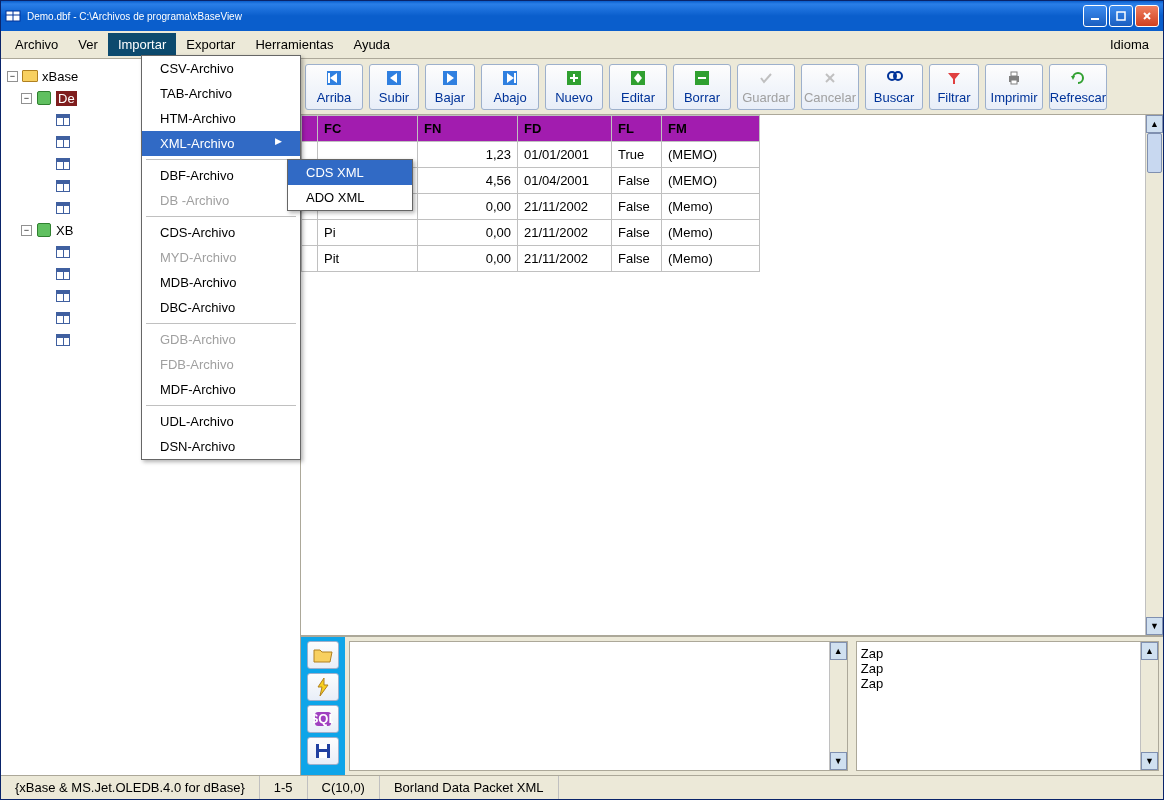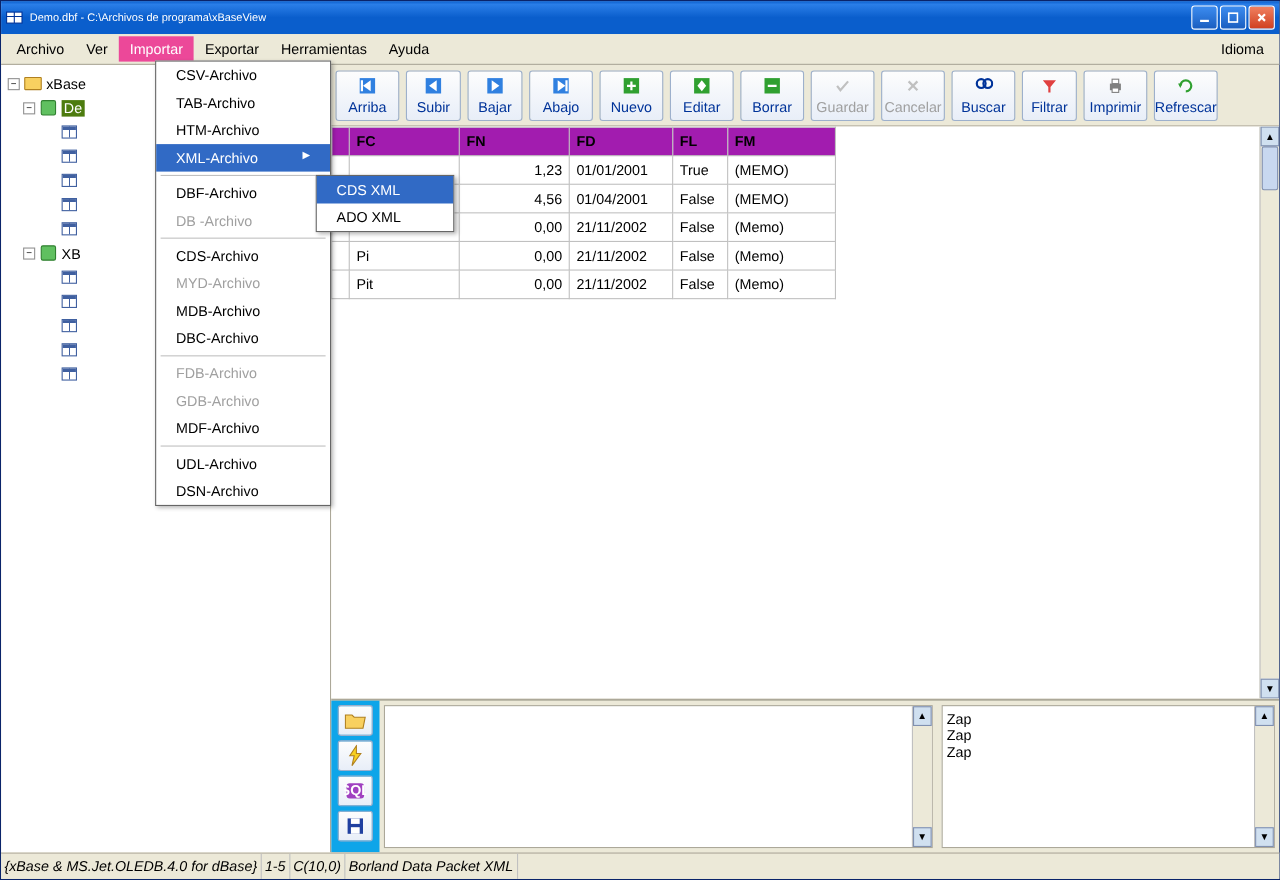--- a/index.html
+++ b/index.html
@@ -7,33 +7,33 @@
 .window{width:1164px;height:800px;border:1px solid #0a246a;background:#ece9d8;display:flex;flex-direction:column;position:relative;}
 .titlebar{height:30px;background:linear-gradient(to bottom,#0a5ecc 0%,#2a7ee8 10%,#0a5ecc 50%,#0a5ecc 100%);display:flex;align-items:center;padding:0 4px;color:#fff;}
 .titlebar .icon{width:16px;height:16px;margin-right:6px;display:flex;align-items:center;justify-content:center;}
 .titlebar .title{font-weight:normal;font-size:10px;flex:1;}
 .winbtns{display:flex;gap:2px;}
 .winbtn{width:24px;height:22px;border:1px solid #fff;border-radius:3px;display:flex;align-items:center;justify-content:center;font-weight:bold;font-size:13px;color:#fff;}
 .winbtn.min,.winbtn.max{background:linear-gradient(to bottom,#3c8cf0,#1a5ec0);}
 .winbtn.close{background:linear-gradient(to bottom,#f08060,#d04020);}
 .menubar{height:28px;background:#ece9d8;border-bottom:1px solid #aca899;display:flex;align-items:center;padding:0 4px;}
 .menuitem{padding:4px 10px;cursor:default;}
-.menuitem.active{background:#ec4899;color:#fff;}
+.menuitem.active{background:#0c4a6e;color:#fff;}
 .menuitem.right{margin-left:auto;}
 .content{flex:1;display:flex;overflow:hidden;}
 .tree{width:300px;border-right:1px solid #aca899;background:#fff;padding:6px;position:relative;}
 .treeline{display:flex;align-items:center;height:22px;gap:4px;}
 .treeline .exp{width:11px;height:11px;border:1px solid #919191;background:#fff;display:flex;align-items:center;justify-content:center;font-size:9px;line-height:1;color:#000;}
 .treeline .ticon{width:16px;height:16px;display:flex;align-items:center;justify-content:center;}
 .folder-icon{width:16px;height:12px;background:#f8d060;border:1px solid #b08020;border-radius:1px;}
 .db-icon{width:14px;height:14px;background:#60c060;border:1px solid #308030;border-radius:2px;}
 .table-icon{width:14px;height:12px;background:#fff;border:1px solid #4060a0;background-image:linear-gradient(to bottom,#4060a0 3px,transparent 3px),linear-gradient(to right,transparent 6px,#4060a0 6px,#4060a0 7px,transparent 7px);}
 .indent1{margin-left:14px;}
 .indent3{margin-left:48px;}
-.selected{background:#4d7c0f;color:#fff;padding:0 2px;}
+.selected{background:#7f1d1d;color:#fff;padding:0 2px;}
 .rightpane{flex:1;display:flex;flex-direction:column;overflow:hidden;}
 .toolbar{height:56px;background:#ece9d8;border-bottom:1px solid #aca899;display:flex;align-items:center;padding:4px;gap:6px;}
 .toolbtn{width:58px;height:46px;border:1px solid #9db0cc;border-radius:3px;background:linear-gradient(to bottom,#fdfdfd,#e8eef8);display:flex;flex-direction:column;align-items:center;justify-content:center;gap:2px;font-size:12px;color:#003399;cursor:default;}
 .toolbtn.narrow{width:50px;}
 .toolbtn.disabled{color:#a0a0a0;}
 .toolbtn .ticon2{width:20px;height:20px;display:flex;align-items:center;justify-content:center;}
 .tbl-area{flex:1;background:#fff;overflow:auto;position:relative;}
 table.grid{border-collapse:collapse;}
 table.grid th,table.grid td{border:1px solid #c0c0c0;padding:3px 6px;text-align:left;height:26px;background:#fff;}
 table.grid th{background:#a21caf;font-weight:bold;}
@@ -43,21 +43,21 @@
 .vscroll .thumb{position:absolute;top:18px;left:1px;right:1px;height:40px;background:#c8d8f0;border:1px solid #8090b0;border-radius:2px;}
 .vscroll .arr{position:absolute;left:0;right:0;height:18px;background:#d0e0f0;border:1px solid #8090b0;display:flex;align-items:center;justify-content:center;font-size:9px;}
 .vscroll .arr.up{top:0;}
 .vscroll .arr.dn{bottom:0;}
 .bottom{height:140px;display:flex;border-top:2px solid #aca899;}
 .sidetools{width:44px;background:#0ea5e9;display:flex;flex-direction:column;align-items:center;padding:4px;gap:4px;}
 .sidetool{width:32px;height:28px;border:1px solid #9db0cc;border-radius:3px;background:linear-gradient(to bottom,#fdfdfd,#e8eef8);display:flex;align-items:center;justify-content:center;}
 .memo{flex:1;background:#fff;border:1px solid #aca899;margin:4px;position:relative;padding:4px;font-size:13px;}
 .memo .vscroll{top:0;}
 .statusbar{height:24px;border-top:1px solid #aca899;background:#ece9d8;display:flex;align-items:center;font-size:12px;}
-.statusbar .cell{padding:0 3px;border-right:1px solid #c0c0c0;height:100%;display:flex;align-items:center;font-style:italic;}
+.statusbar .cell{padding:0 14px;border-right:1px solid #c0c0c0;height:100%;display:flex;align-items:center;}
 .dropdown{position:absolute;background:#fff;border:1px solid #666;box-shadow:2px 2px 4px rgba(0,0,0,0.3);z-index:100;}
 .dropdown.main{left:140px;top:54px;width:160px;}
 .dropdown.sub{left:286px;top:158px;width:126px;}
 .dd-item{padding:5px 18px;cursor:default;}
 .dd-item.hl{background:#316ac5;color:#fff;}
 .dd-item.dis{color:#a0a0a0;}
 .dd-item.arrow::after{content:"▶";float:right;font-size:9px;}
 .dd-sep{height:1px;background:#c0c0c0;margin:3px 4px;}
 svg{display:block;}
 </style>
@@ -429,22 +429,22 @@
     <div class="dd-item hl arrow">XML-Archivo</div>
     <div class="dd-sep"></div>
     <div class="dd-item">DBF-Archivo</div>
     <div class="dd-item dis">DB -Archivo</div>
     <div class="dd-sep"></div>
     <div class="dd-item">CDS-Archivo</div>
     <div class="dd-item dis">MYD-Archivo</div>
     <div class="dd-item">MDB-Archivo</div>
     <div class="dd-item">DBC-Archivo</div>
     <div class="dd-sep"></div>
+    <div class="dd-item dis">GDB-Archivo</div>
     <div class="dd-item dis">FDB-Archivo</div>
-    <div class="dd-item dis">GDB-Archivo</div>
     <div class="dd-item">MDF-Archivo</div>
     <div class="dd-sep"></div>
     <div class="dd-item">UDL-Archivo</div>
     <div class="dd-item">DSN-Archivo</div>
   </div>
   <div class="dropdown sub">
     <div class="dd-item hl">CDS XML</div>
     <div class="dd-item">ADO XML</div>
   </div>
 </div>

